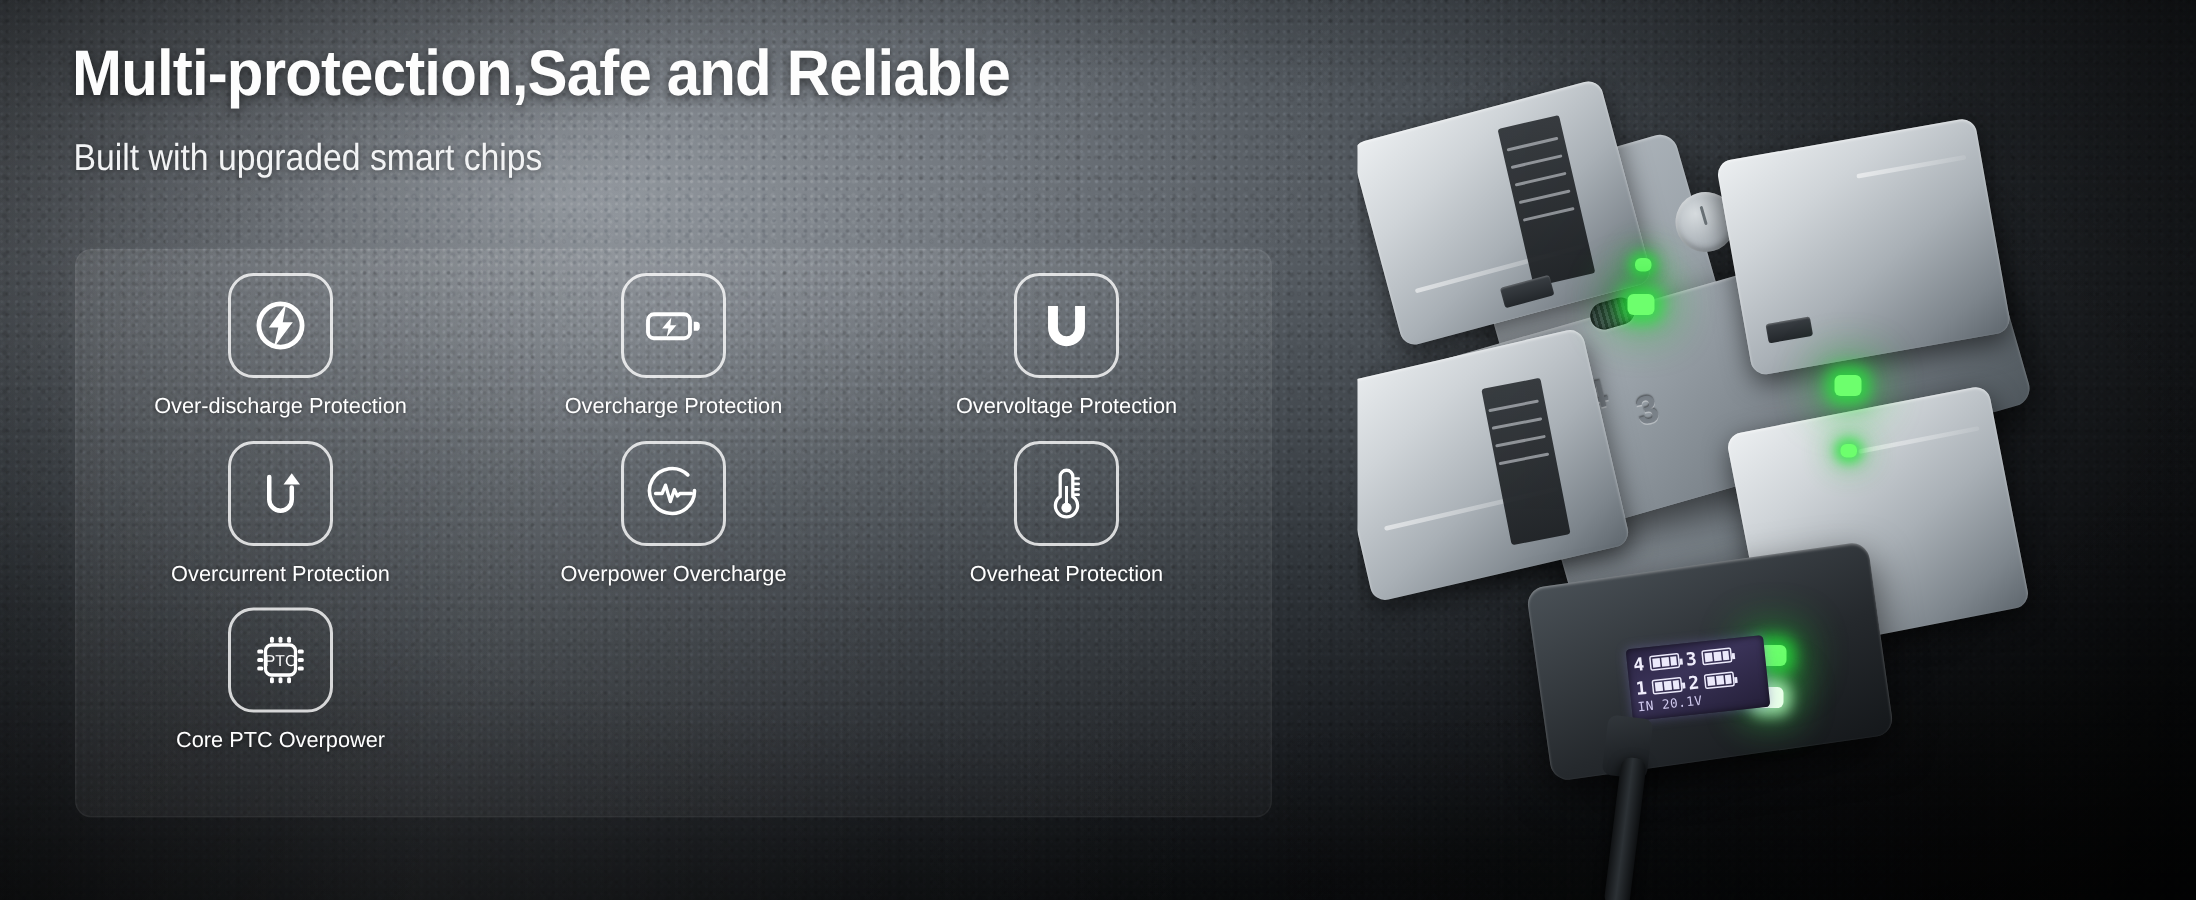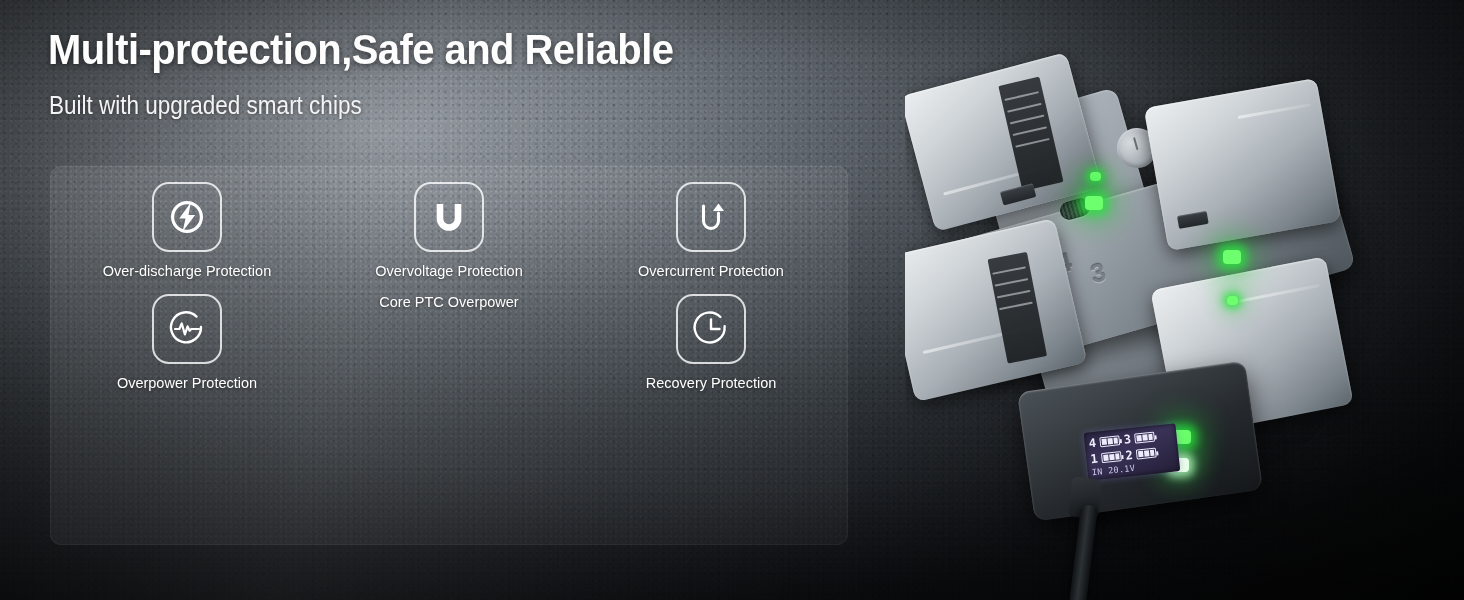--- a/index.html
+++ b/index.html
@@ -231,20 +231,30 @@
       <div class="cell">
         <div class="icon-frame">
           <svg width="40" height="40" viewBox="0 0 40 40">
             <path d="M20 4a16 16 0 1 0 0 32 16 16 0 0 0 0-32zm0 3.2A12.8 12.8 0 0 1 32.8 20 12.8 12.8 0 0 1 20 32.8 12.8 12.8 0 0 1 7.2 20 12.8 12.8 0 0 1 20 7.2z" fill="#fff"></path>
             <path d="M23.8 5.5 12.2 21.4h6.3L15.6 34.6 28.2 17.9h-6.7z" fill="#fff"></path>
           </svg>
         </div>
         <div class="cell-label">Over-discharge Protection</div>
       </div>
 
+      <div class="cell">
+        <div class="icon-frame">
+          <svg width="42" height="40" viewBox="0 0 42 40">
+            <rect x="4" y="12.5" width="28" height="16" rx="4" ry="4" fill="none" stroke="#fff" stroke-width="2.6"></rect>
+            <path d="M34.5 17.5h1.6a2.4 2.4 0 0 1 2.4 2.4v1.2a2.4 2.4 0 0 1-2.4 2.4h-1.6z" fill="#fff"></path>
+            <path d="M19.6 14.6 13.4 22h4.2l-1.2 5.6 6.5-7.8h-4z" fill="#fff"></path>
+          </svg>
+        </div>
+        <div class="cell-label">Overcharge Protection</div>
+      </div>
 
 
       <div class="cell">
         <div class="icon-frame">
           <svg width="40" height="40" viewBox="0 0 40 40">
             <path d="M11 7v14.5A9 9 0 0 0 29 21.5V7" fill="none" stroke="#fff" stroke-width="6.6" stroke-linecap="butt"></path>
           </svg>
         </div>
         <div class="cell-label">Overvoltage Protection</div>
       </div>
@@ -259,37 +269,59 @@
         <div class="cell-label">Overcurrent Protection</div>
       </div>
 
       <div class="cell">
         <div class="icon-frame">
           <svg width="42" height="42" viewBox="0 0 42 42">
             <path d="M30.5 8.6A15 15 0 1 0 35 19" fill="none" stroke="#fff" stroke-width="2.4" stroke-linecap="round"></path>
             <path d="M9 21h4.4l2.3-5.6 3.2 11 2.7-8 2 4.3 1.7-1.7H33" fill="none" stroke="#fff" stroke-width="2.2" stroke-linejoin="round" stroke-linecap="round"></path>
           </svg>
         </div>
-        <div class="cell-label">Overpower Protection</div>
-      </div>
-
-
-      <div class="cell">
+        <div class="cell-label">Overpower Overcharge</div>
+      </div>
+
+      <div class="cell">
+        <div class="icon-frame">
+          <svg width="40" height="42" viewBox="0 0 40 42">
+            <path d="M20 5.5a4.2 4.2 0 0 1 4.2 4.2v13.4a7.4 7.4 0 1 1-8.4 0V9.7A4.2 4.2 0 0 1 20 5.5z" fill="none" stroke="#fff" stroke-width="2.2"></path>
+            <circle cx="20" cy="30.5" r="3.4" fill="#fff"></circle>
+            <rect x="19" y="16" width="2" height="13" fill="#fff"></rect>
+            <path d="M24.5 11h3.6M24.5 14.6h3.6M24.5 18.2h3.6M24.5 21.8h3.6" stroke="#fff" stroke-width="1.8" stroke-linecap="round"></path>
+          </svg>
+        </div>
+        <div class="cell-label">Overheat Protection</div>
+      </div>
+
+      <div class="cell">
+        <div class="icon-frame">
+          <svg width="44" height="44" viewBox="0 0 44 44">
+            <rect x="12" y="12" width="20" height="20" rx="4" fill="none" stroke="#fff" stroke-width="2.2"></rect>
+            <g fill="#fff">
+              <rect x="15" y="6.5" width="2.6" height="4" rx="1"></rect>
+              <rect x="20.7" y="6.5" width="2.6" height="4" rx="1"></rect>
+              <rect x="26.4" y="6.5" width="2.6" height="4" rx="1"></rect>
+              <rect x="15" y="33.5" width="2.6" height="4" rx="1"></rect>
+              <rect x="20.7" y="33.5" width="2.6" height="4" rx="1"></rect>
+              <rect x="26.4" y="33.5" width="2.6" height="4" rx="1"></rect>
+              <rect x="6.5" y="15" width="4" height="2.6" rx="1"></rect>
+              <rect x="6.5" y="20.7" width="4" height="2.6" rx="1"></rect>
+              <rect x="6.5" y="26.4" width="4" height="2.6" rx="1"></rect>
+              <rect x="33.5" y="15" width="4" height="2.6" rx="1"></rect>
+              <rect x="33.5" y="20.7" width="4" height="2.6" rx="1"></rect>
+              <rect x="33.5" y="26.4" width="4" height="2.6" rx="1"></rect>
+            </g>
+            <text x="22" y="25.8" text-anchor="middle" fill="#fff" font-family="Liberation Sans, sans-serif" font-size="10.5" font-weight="400">PTC</text>
+          </svg>
+        </div>
         <div class="cell-label">Core PTC Overpower</div>
       </div>
 
-      <div class="cell">
-        <div class="icon-frame">
-          <svg width="42" height="42" viewBox="0 0 42 42">
-            <path d="M30.4 9A15 15 0 1 0 34.6 18.3" fill="none" stroke="#fff" stroke-width="2.4" stroke-linecap="round"></path>
-            <path d="M21 11.5V21h8.5" fill="none" stroke="#fff" stroke-width="2.4" stroke-linecap="round" stroke-linejoin="round"></path>
-          </svg>
-        </div>
-        <div class="cell-label">Recovery Protection</div>
-      </div>
 
     </div>
   </div>
 
   <div class="product">
     <div class="prod-shadow"></div>
 
     <div class="base-body" style="left:118px;top:100px;width:150px;height:400px;transform:rotate(-16deg);"></div>
     <div class="base-body" style="left:40px;top:190px;width:400px;height:135px;transform:rotate(-16deg);"></div>
 

